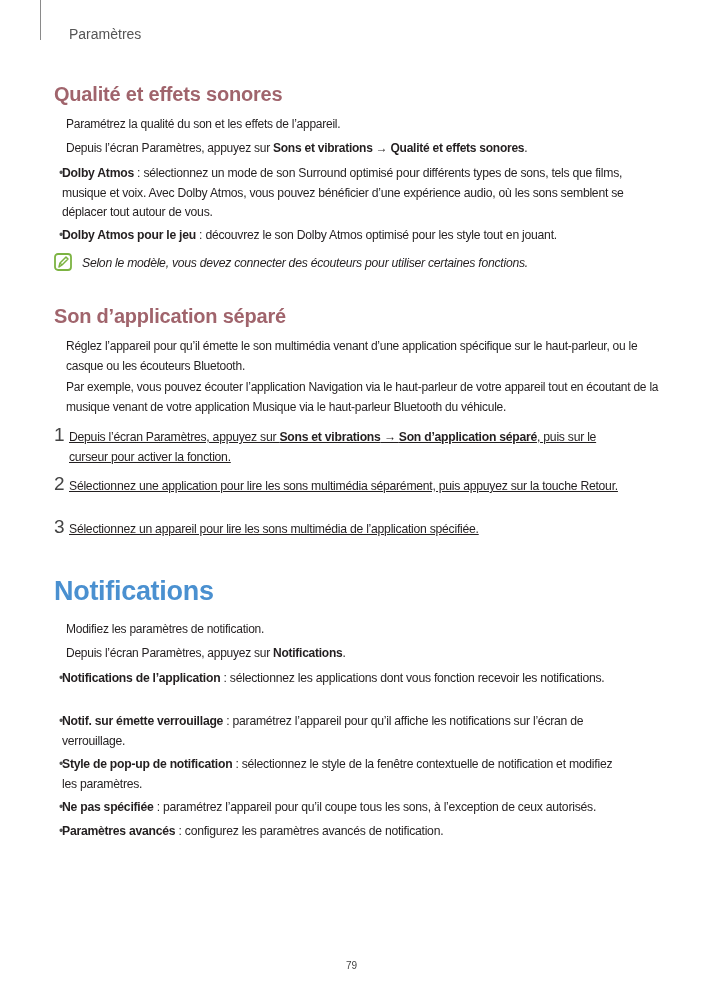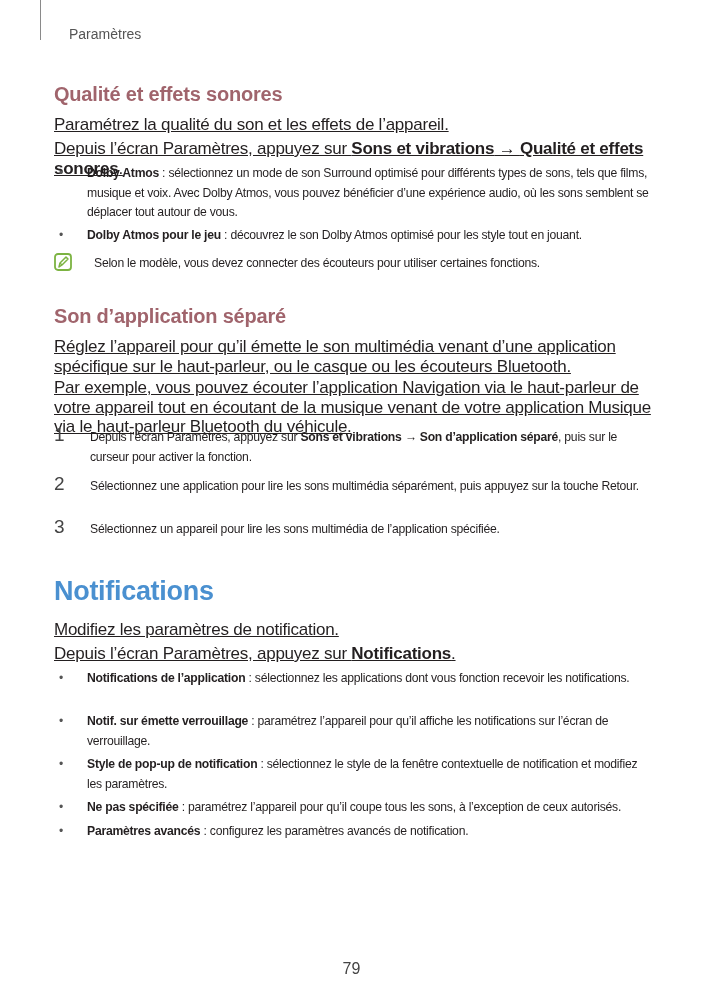--- a/index.html
+++ b/index.html
@@ -3,32 +3,32 @@
 <meta charset="utf-8">
 <style>
   html, body { margin: 0; padding: 0; background: #ffffff; }
   body { width: 703px; height: 994px; position: relative; overflow: hidden;
          font-family: "Liberation Sans", sans-serif; color: #231f20; }
   .vline { position: absolute; left: 40px; top: 0; width: 1px; height: 40px; background: #8a8a8a; }
   .running-head { position: absolute; left: 69px; top: 26px; font-size: 14px; color: #555; }
   .page { position: absolute; left: 54px; top: 0; width: 600px; }
   h2.sub { position: absolute; left: 0; margin: 0; font-size: 20px; font-weight: bold; color: #a0646c; letter-spacing: -0.2px; }
   h1.main { position: absolute; left: 0; margin: 0; font-size: 27px; font-weight: bold; color: #4a90d0; letter-spacing: -0.3px; }
-  .p { position: absolute; left: 0; font-size: 17px; line-height: 19.5px; letter-spacing: -0.25px; width: 600px; text-decoration: underline; }
+  .p { position: absolute; left: 12px; font-size: 12px; line-height: 19.5px; letter-spacing: -0.25px; width: 600px; }
   .p b { font-weight: bold; }
   .bullet { position: absolute; left: 0; font-size: 12.2px; line-height: 19.5px; letter-spacing: -0.25px; width: 600px; }
   .bullet .dot { position: absolute; left: 5px; top: 0; color: #555; }
-  .bullet .txt { display: block; margin-left: 33px; width: 566px; }
+  .bullet .txt { display: block; margin-left: 8px; width: 566px; }
   .step { position: absolute; left: 0; font-size: 12.2px; line-height: 19.5px; letter-spacing: -0.25px; width: 600px; }
   .step .num { position: absolute; left: 0; top: -3px; font-size: 19px; color: #444; }
-  .step .txt { display: block; margin-left: 36px; width: 565px; }
+  .step .txt { display: block; margin-left: 15px; width: 565px; text-decoration: underline; }
   .note { position: absolute; left: 0; font-size: 12.2px; line-height: 19.5px; letter-spacing: -0.25px; }
   .note .icon { position: absolute; left: 0; top: -1px; width: 18px; height: 18px; }
-  .note .txt { display: block; margin-left: 40px; white-space: nowrap; }
-  .page-number { position: absolute; left: 0; right: 0; top: 960px; text-align: center; font-size: 16px; color: #444; }
+  .note .txt { display: block; margin-left: 28px; white-space: nowrap; font-style: italic; }
+  .page-number { position: absolute; left: 0; right: 0; top: 960px; text-align: center; font-size: 10px; color: #444; }
 </style>
 </head>
 <body>
 
 <div class="vline"></div>
 <div class="running-head">Paramètres</div>
 
 <div class="page">
 
   <h2 class="sub" style="top:83px">Qualité et effets sonores</h2>

